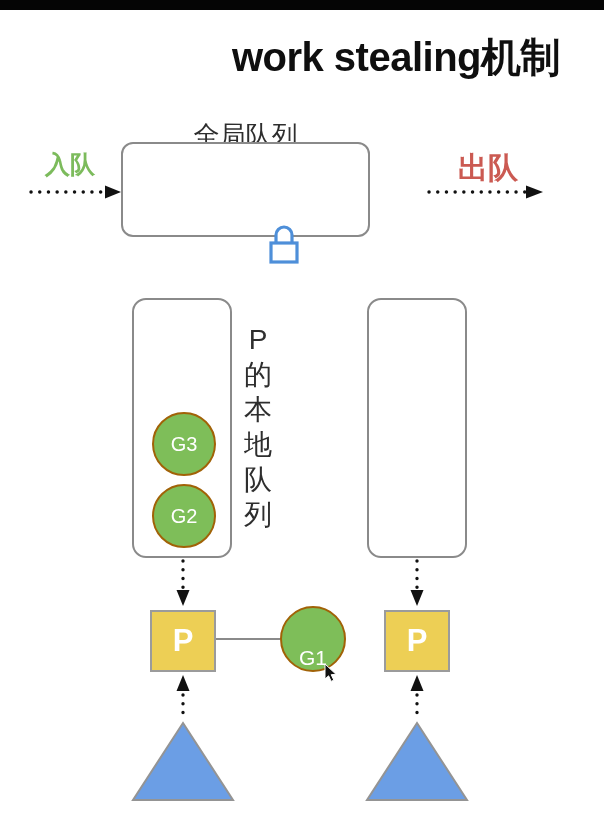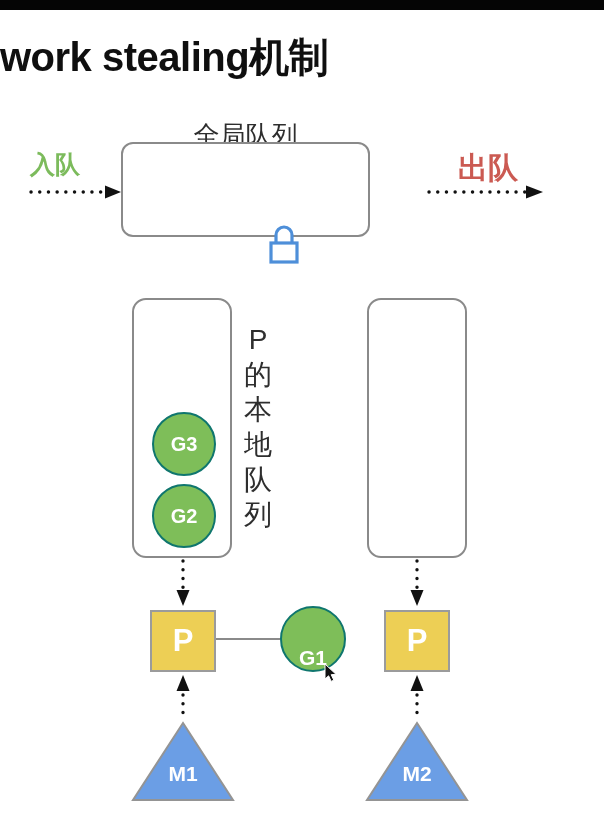--- a/index.html
+++ b/index.html
@@ -11,36 +11,36 @@
     overflow: hidden;
     font-family: "Liberation Sans", "DejaVu Sans", sans-serif;
     color: #1c1c1c;
   }
   .abs { position: absolute; }
 
   .top-bar { left: 0; top: 0; width: 604px; height: 10px; background: #050505; }
 
   .title {
     left: 0; top: 30px; width: 560px;
-    text-align: left;
+    text-align: right;
     font-size: 40px; font-weight: bold; color: #0f0f0f;
     letter-spacing: -0.5px;
   }
 
   .gq-label {
     left: 121px; top: 118px; width: 249px;
     text-align: center; font-size: 26px; color: #2e2e2e;
   }
   .gq-box {
     left: 121px; top: 142px; width: 249px; height: 95px;
     background: #ffffff;
     border: 2px solid #8a8a8a; border-radius: 12px;
   }
   .enqueue-label {
-    left: 30px; top: 148px; width: 80px; 
+    left: 30px; top: 148px; width: 80px; text-align: center;
     font-size: 25px; font-weight: bold; color: #7cbb5c;
   }
   .dequeue-label {
     left: 448px; top: 148px; width: 80px; text-align: center;
     font-size: 30px; font-weight: bold; color: #cb5a52;
   }
   .lock-wrap { left: 263px; top: 219px; width: 42px; height: 46px; }
 
   .local-box {
     width: 100px; height: 260px; top: 298px;
@@ -51,23 +51,23 @@
   .local-box.right { left: 367px; }
 
   .vertical-caption {
     left: 244px; top: 322px; width: 28px;
     font-size: 28px; line-height: 35px; color: #2e2e2e;
     text-align: center; word-break: break-all;
   }
 
   .g-circle {
     width: 64px; height: 64px; border-radius: 50%;
-    background: #7ebe59; border: 2px solid #0f766e;
+    background: #7ebe59; border: 2px solid #a16207;
     display: flex; align-items: center; justify-content: center;
-    color: #ffffff; font-weight: bold; font-size: 20px;
+    color: #ffffff; font-weight: normal; font-size: 20px;
   }
   .g3 { left: 152px; top: 412px; }
   .g2 { left: 152px; top: 484px; justify-content: center; }
   .g1 { left: 280px; top: 606px; width: 66px; height: 66px; font-size: 21px; align-items: flex-end; }
 
   .p-square {
     width: 66px; height: 62px; top: 610px;
     background: #edcf55; border: 2px solid #9b9b9b;
     display: flex; align-items: center; justify-content: center;
     color: #ffffff; font-weight: bold; font-size: 31px;
@@ -169,26 +169,24 @@
 </svg>
 <svg class="abs arrow-svg v-arrow up lane-right" width="16" height="48" viewBox="0 0 16 48">
   <polygon points="8,1 1.5,17 14.5,17" fill="#111"></polygon>
   <line x1="8" y1="21" x2="8" y2="46" stroke="#111" stroke-width="3.4" stroke-linecap="round" stroke-dasharray="0.1 8.6"></line>
 </svg>
 
 <div class="abs tri-wrap m1">
   <svg width="104" height="82" viewBox="0 0 104 82">
     <polygon points="52,3 102,80 2,80" fill="#6b9ee5" stroke="#949494" stroke-width="2"></polygon>
   </svg>
-  <span class="tri-label">M1</span>
 </div>
 <div class="abs tri-wrap m2">
   <svg width="104" height="82" viewBox="0 0 104 82">
     <polygon points="52,3 102,80 2,80" fill="#6b9ee5" stroke="#949494" stroke-width="2"></polygon>
   </svg>
-  <span class="tri-label">M2</span>
 </div>
 
 <div class="abs cursor-wrap">
   <svg width="16" height="20" viewBox="0 0 16 20">
     <path d="M3,1 L3,16 L6.6,12.8 L9.2,18.4 L11.8,17.1 L9.2,11.7 L14,11.3 Z" fill="#111" stroke="#ffffff" stroke-width="1"></path>
   </svg>
 </div>
 
 </body></html>

